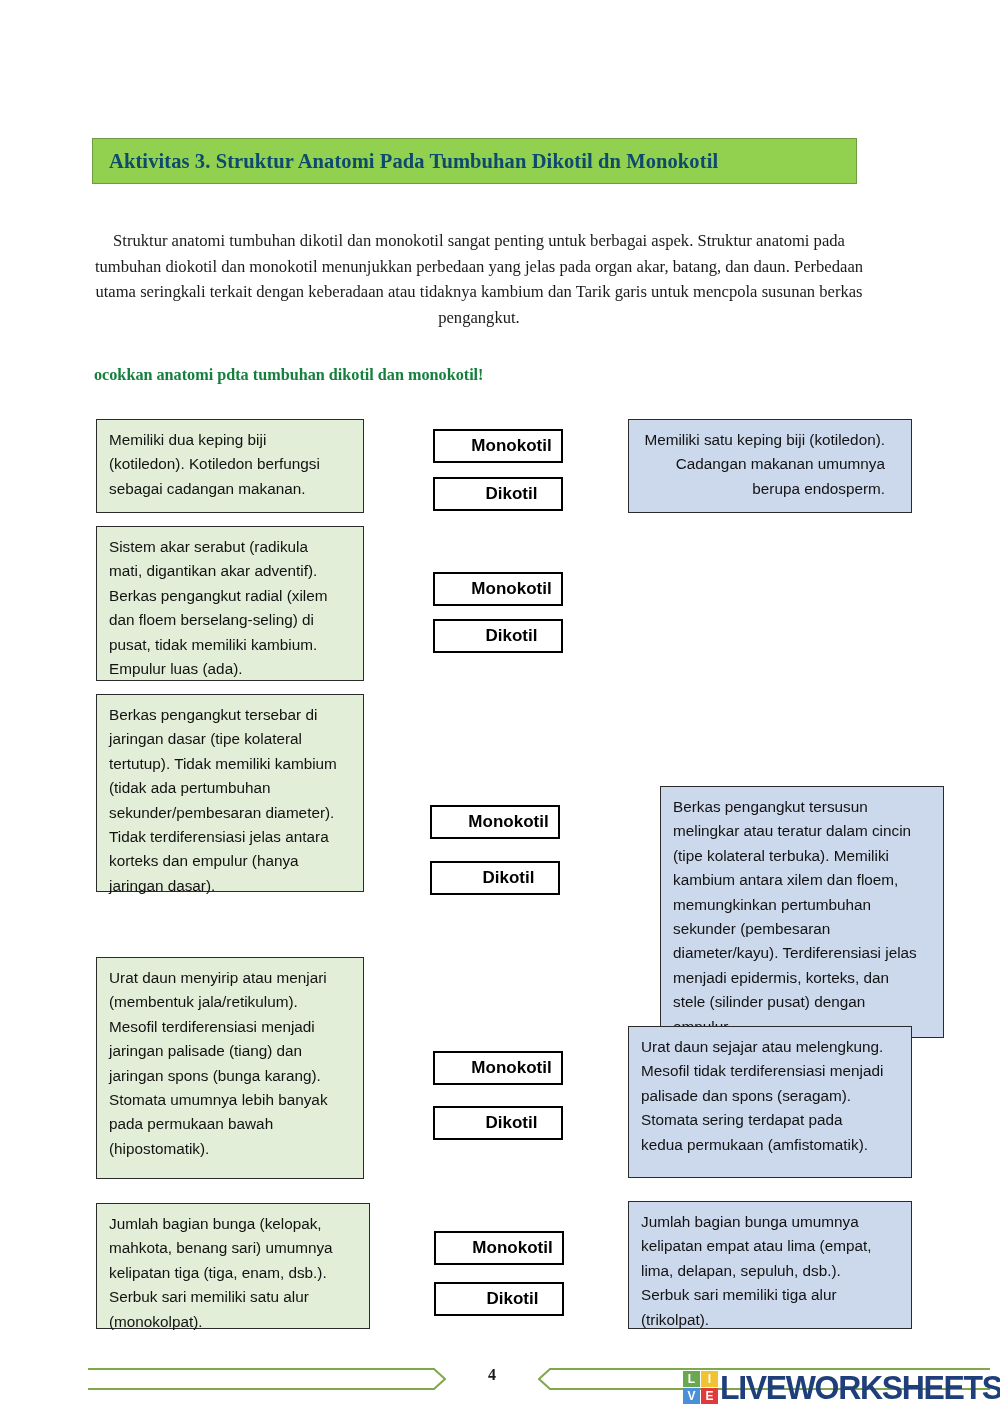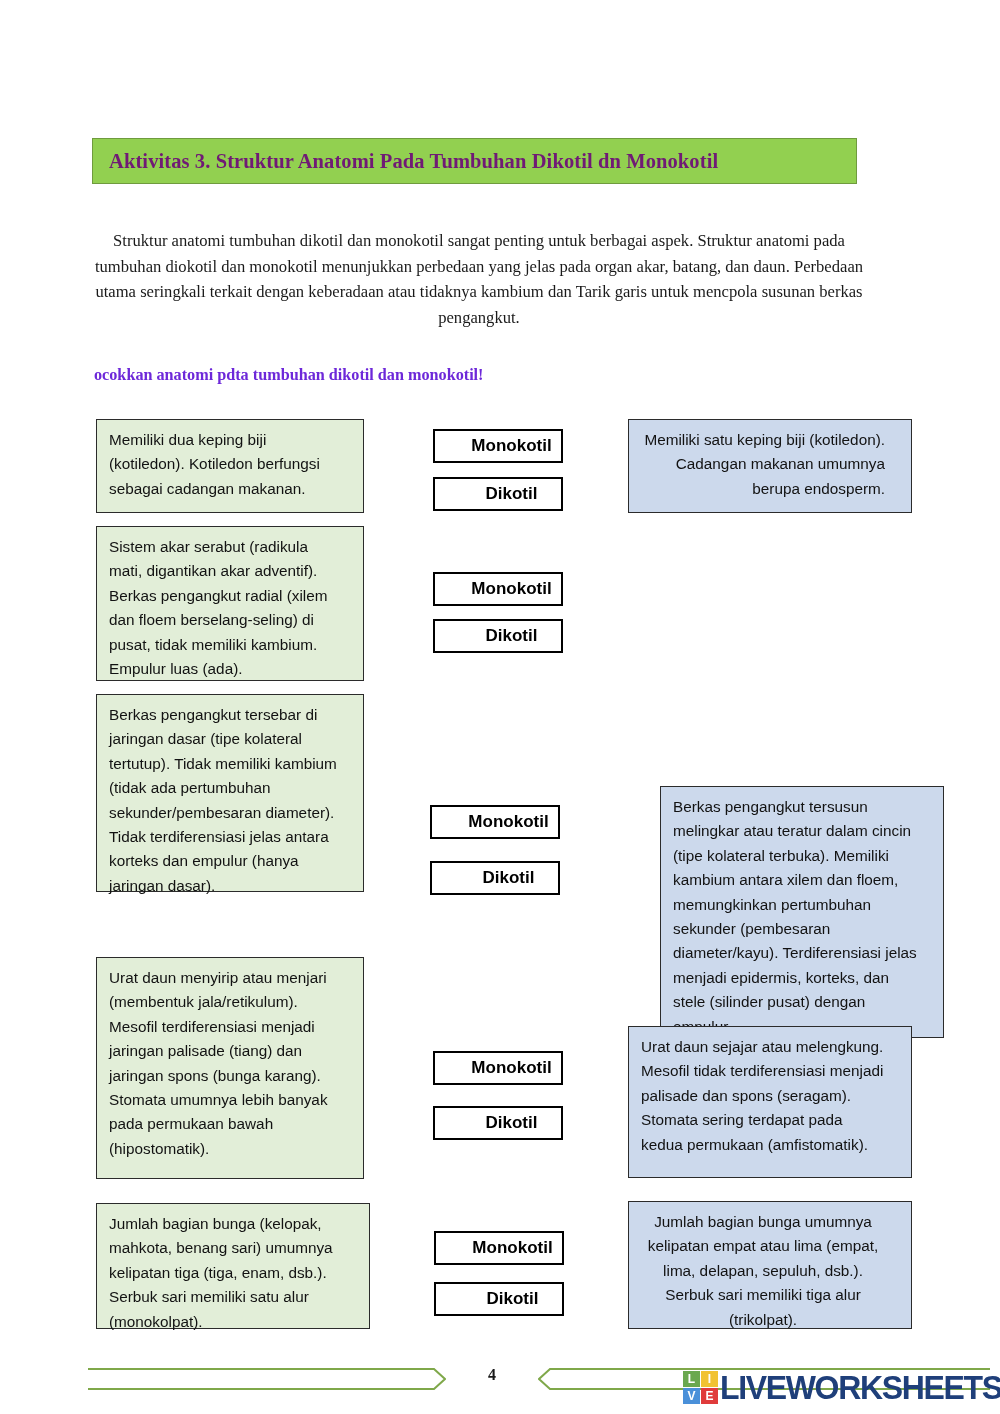--- a/index.html
+++ b/index.html
@@ -23,21 +23,21 @@
     width: 765px;
     height: 46px;
     background: #92d050;
     border: 1px solid #6f9b3e;
     box-sizing: border-box;
   }
   .banner-title {
     font-family: "Liberation Serif", serif;
     font-weight: bold;
     font-size: 20.5px;
-    color: #701a75;
+    color: #0c4a6e;
     line-height: 44px;
     padding-left: 16px;
     white-space: nowrap;
     letter-spacing: 0.1px;
   }
 
   
   .intro {
     position: absolute;
     left: 93px;
@@ -51,21 +51,21 @@
   }
 
   
   .instruction {
     position: absolute;
     left: 94px;
     top: 366px;
     font-family: "Liberation Serif", serif;
     font-weight: bold;
     font-size: 16.2px;
-    color: #6d28d9;
+    color: #15803d;
   }
 
   
   .match-area {
     position: absolute;
     left: 0;
     top: 0;
     width: 1000px;
     height: 1414px;
   }
@@ -199,21 +199,21 @@
   <div class="card right" style="left:660px; top:751px; width:284px; height:252px;margin-top:35px;">Berkas pengangkut tersusun melingkar atau teratur dalam cincin (tipe kolateral terbuka). Memiliki kambium antara xilem dan floem, memungkinkan pertumbuhan sekunder (pembesaran diameter/kayu). Terdiferensiasi jelas menjadi epidermis, korteks, dan stele (silinder pusat) dengan empulur.</div>
 
   <div class="card left" style="left:96px; top:957px; width:268px; height:222px;">Urat daun menyirip atau menjari (membentuk jala/retikulum). Mesofil terdiferensiasi menjadi jaringan palisade (tiang) dan jaringan spons (bunga karang). Stomata umumnya lebih banyak pada permukaan bawah (hipostomatik).</div>
   <div class="answer-box" style="left:433px; top:1051px;">Monokotil</div>
   <div class="answer-box" style="left:433px; top:1106px;">Dikotil</div>
   <div class="card right" style="left:628px; top:1026px; width:284px; height:152px;">Urat daun sejajar atau melengkung. Mesofil tidak terdiferensiasi menjadi palisade dan spons (seragam). Stomata sering terdapat pada kedua permukaan (amfistomatik).</div>
 
   <div class="card left" style="left:96px; top:1203px; width:274px; height:126px;">Jumlah bagian bunga (kelopak, mahkota, benang sari) umumnya kelipatan tiga (tiga, enam, dsb.). Serbuk sari memiliki satu alur (monokolpat).</div>
   <div class="answer-box" style="left:434px; top:1231px;">Monokotil</div>
   <div class="answer-box" style="left:434px; top:1282px;">Dikotil</div>
-  <div class="card right" style="left:628px; top:1201px; width:284px; height:128px;text-align:center;">Jumlah bagian bunga umumnya kelipatan empat atau lima (empat, lima, delapan, sepuluh, dsb.). Serbuk sari memiliki tiga alur (trikolpat).</div>
+  <div class="card right" style="left:628px; top:1201px; width:284px; height:128px;">Jumlah bagian bunga umumnya kelipatan empat atau lima (empat, lima, delapan, sepuluh, dsb.). Serbuk sari memiliki tiga alur (trikolpat).</div>
 
 </div>
 
 <div class="footer">
 
   <svg class="arrow-left" viewBox="0 0 358 22" preserveAspectRatio="none">
     <polyline points="0,1 346,1 357,11 346,21 0,21" fill="none" stroke="#7fa84a" stroke-width="2"></polyline>
   </svg>
 
   <div class="page-number">4</div>

